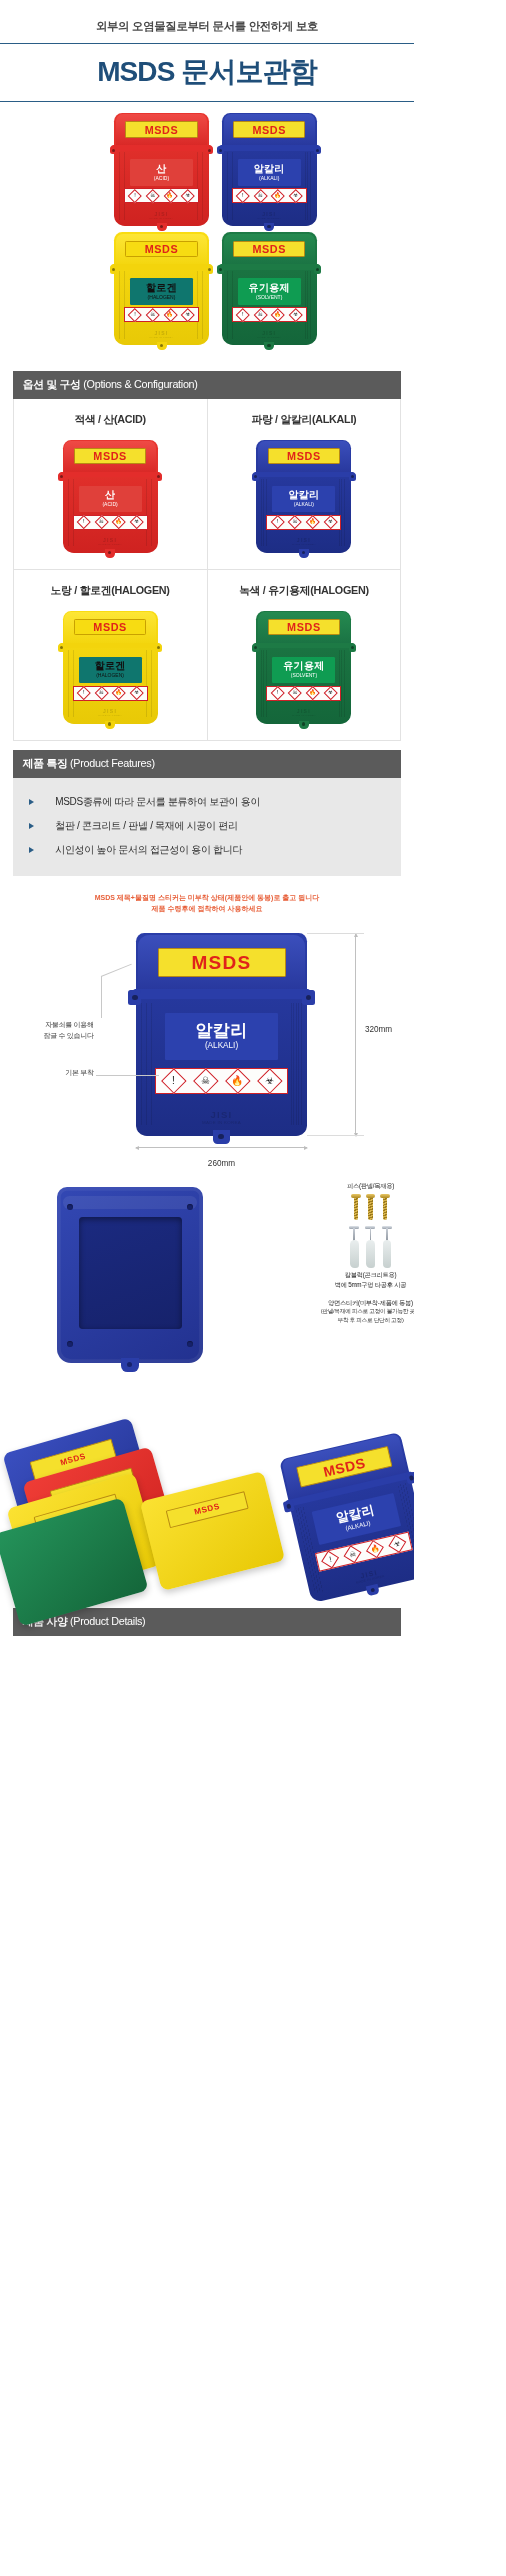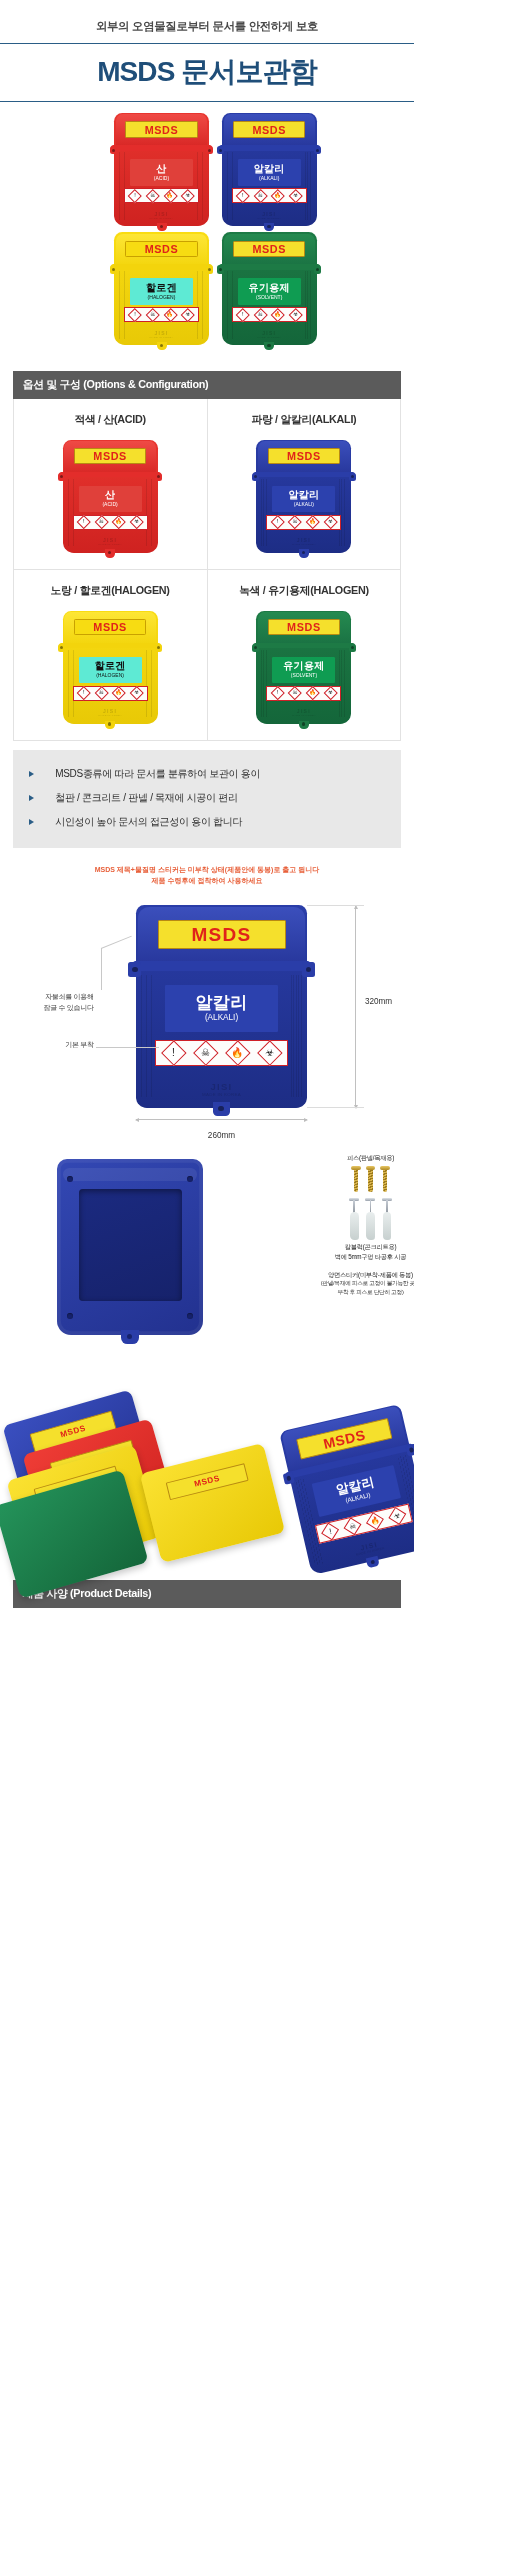--- a/index.html
+++ b/index.html
@@ -119,37 +119,37 @@
 
   .c-blue .shell { background: linear-gradient(180deg,#2a3da8,#1d2d85); }
   .c-blue .lid   { background: linear-gradient(180deg,#3b4fbc,#27379c); }
   .c-blue .hinge,.c-blue .ear,.c-blue .tab { background:#2a3da8; }
   .c-blue .name-plate { background:#2c41ae; }
   .c-blue .name-plate .kr, .c-blue .name-plate .en { color:#fff; }
 
   .c-yellow .shell { background: linear-gradient(180deg,#f9dc12,#e8c906); }
   .c-yellow .lid   { background: linear-gradient(180deg,#fde636,#f3d50c); }
   .c-yellow .hinge,.c-yellow .ear,.c-yellow .tab { background:#f3d40c; }
-  .c-yellow .name-plate { background:#5eead4;text-align:center; }
+  .c-yellow .name-plate { background:#0f766e;text-align:center; }
   .c-yellow .name-plate .kr, .c-yellow .name-plate .en { color:#111; }
   .c-yellow .msds-plate { background:#f7dc12; border-color:#c9a100; }
 
   .c-green .shell { background: linear-gradient(180deg,#1d7a45,#14663a); }
   .c-green .lid   { background: linear-gradient(180deg,#258a50,#1a7243); }
   .c-green .hinge,.c-green .ear,.c-green .tab { background:#1d7a45; }
   .c-green .name-plate { background:#0f9c52; }
   .c-green .name-plate .kr, .c-green .name-plate .en { color:#fff; }
 
   
   .sec-wrap { padding: 8.9px 12.7px 0; }
   .sec-bar {
     background: #5b5b5b; color: #fff; padding: 7px 10px;
     font-size: 10.8px; font-weight: 600; letter-spacing: -0.3px;
   }
-  .sec-bar .en { font-weight: 700; }
+  .sec-bar .en { font-weight: 400; }
 
   
   .opt-grid {
     display: grid; grid-template-columns: 1fr 1fr;
     border-left: 0.6px solid #e2e2e2;
   }
   .opt-cell {
     border-right: 0.6px solid #e2e2e2; border-bottom: 0.6px solid #e2e2e2;
     padding: 14px 0 16.5px; text-align: center; background: #fff;
   }
@@ -685,20 +685,23 @@
      </div>
             </div>
     <div class="emboss">JISI<small>MADE IN KOREA</small></div>
     <div class="tab"></div>
   </div>
    </div>
       </div>
   </div>
 
   <div class="sec-wrap">
+    <div class="sec-bar">
+      <span>제품 특징 </span><span class="en">(Product Features)</span>
+    </div>
     <div class="feat-body" id="featBody">
         <div class="feat-row">
      <span class="tri"></span>
      <span>MSDS종류에 따라 문서를 분류하여 보관이 용이</span>
    </div>
         <div class="feat-row">
      <span class="tri"></span>
      <span>철판 / 콘크리트 / 판넬 / 목재에 시공이 편리</span>
    </div>
         <div class="feat-row">

